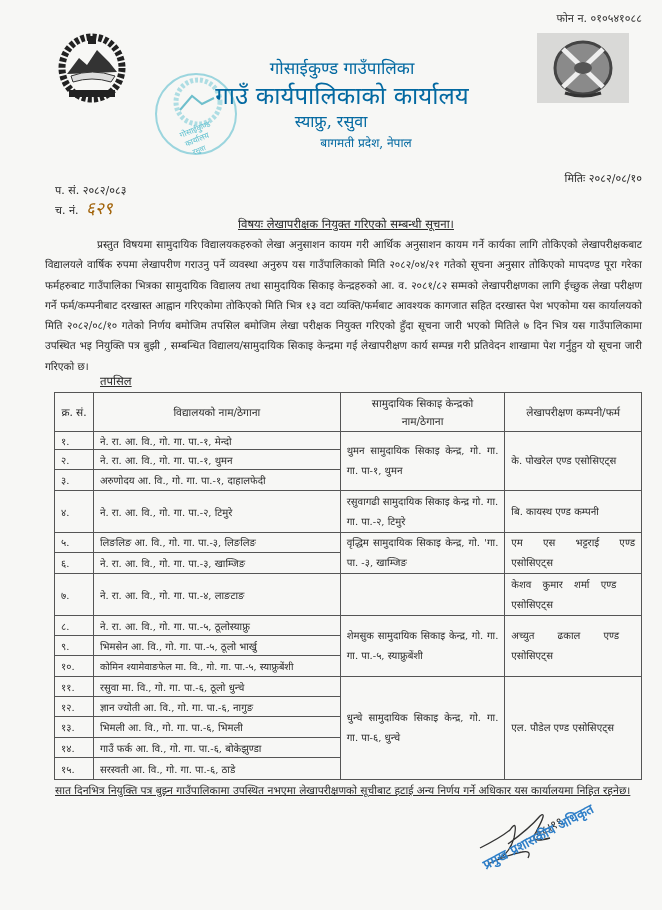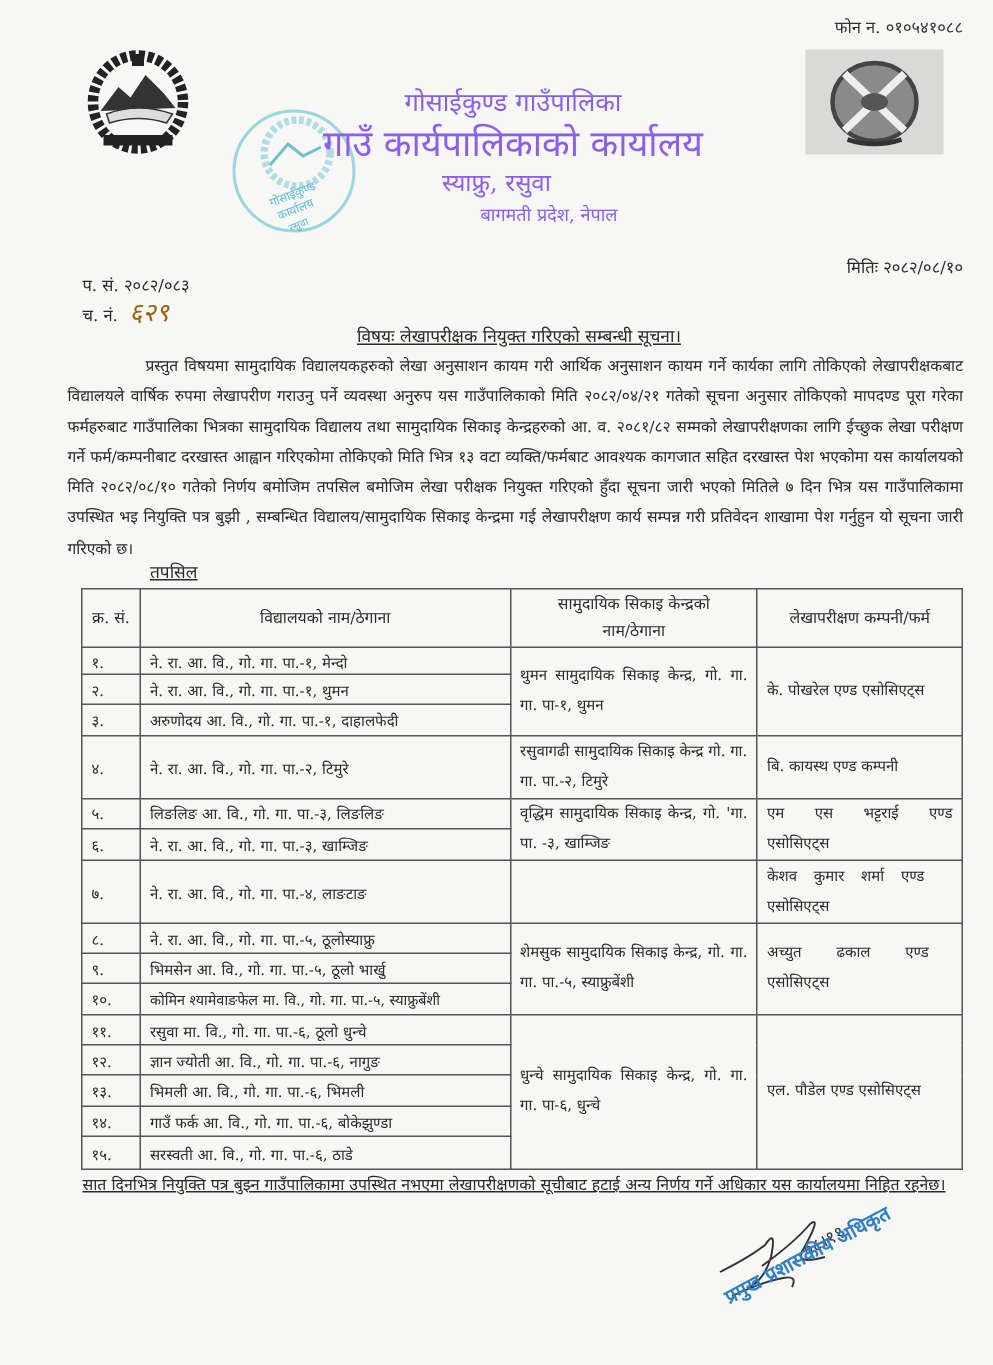--- a/index.html
+++ b/index.html
@@ -14,21 +14,21 @@
   .emblem-left {
     left: 55px; top: 32px; width: 75px; height: 72px;
   }
   .emblem-right {
     left: 537px; top: 33px; width: 92px; height: 70px;
     background: #d9d9d7;
   }
   .stamp {
     left: 150px; top: 68px; width: 92px; height: 94px;
   }
-  .hdr { left: 0; width: 662px; text-align: center; color: #8b5cf6; }
+  .hdr { left: 0; width: 662px; text-align: center; color: #0369a1; }
   .hdr1 { top: 56px; font-size: 17px; padding-left: 22px; box-sizing: border-box; }
   .hdr2 { top: 78px; font-size: 24px; padding-left: 22px; box-sizing: border-box; }
   .hdr3 { top: 110px; font-size: 16px; box-sizing: border-box; }
   .hdr4 { top: 134px; font-size: 12px; padding-left: 70px; box-sizing: border-box; }
   .refno { left: 55px; top: 182px; font-size: 11px; }
   .date { right: 20px; top: 170px; font-size: 11px; }
   .chalan { left: 55px; top: 196px; font-size: 11px; }
   .chalan .hand {
     font-family: "DejaVu Sans", sans-serif; font-size: 17px; color: #a16207;
     font-style: italic; margin-left: 4px;

